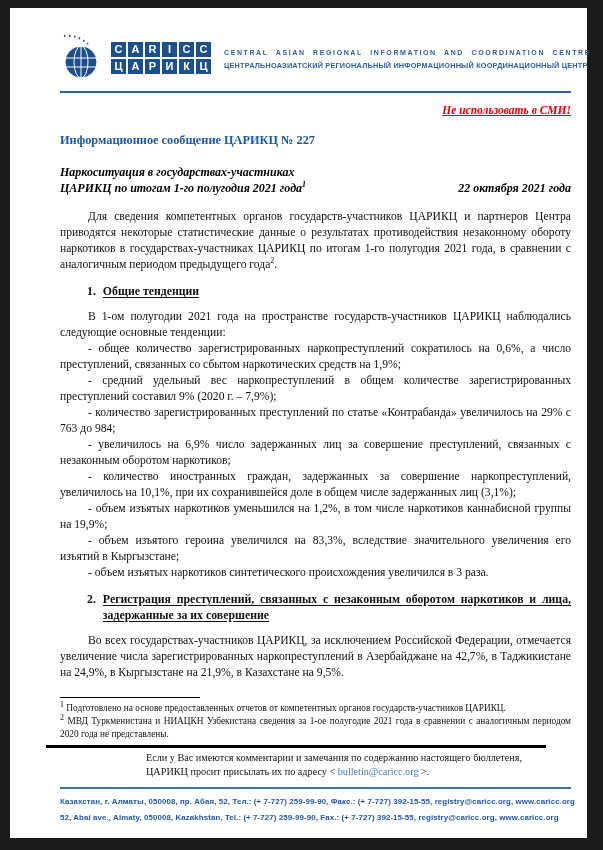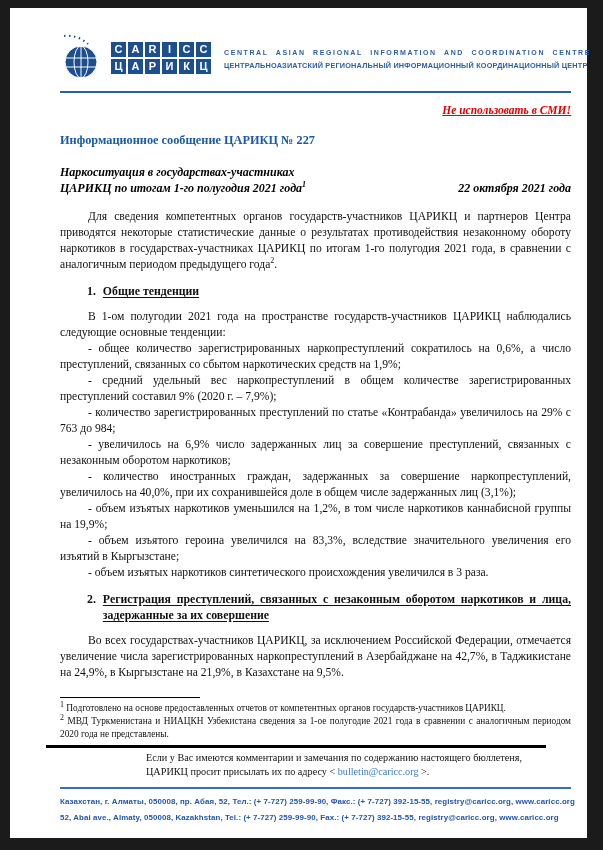--- a/index.html
+++ b/index.html
@@ -123,21 +123,21 @@
       <div class="section-head">
         <span class="section-num">1.</span>
         <span class="section-title">Общие тенденции</span>
       </div>
 
       <p class="para">В 1-ом полугодии 2021 года на пространстве государств-участников ЦАРИКЦ наблюдались следующие основные тенденции:</p>
       <p class="para">- общее количество зарегистрированных наркопреступлений сократилось на 0,6%, а число преступлений, связанных со сбытом наркотических средств на 1,9%;</p>
       <p class="para">- средний удельный вес наркопреступлений в общем количестве зарегистрированных преступлений составил 9% (2020 г. – 7,9%);</p>
       <p class="para">- количество зарегистрированных преступлений по статье «Контрабанда» увеличилось на 29% с 763 до 984;</p>
       <p class="para">- увеличилось на 6,9% число задержанных лиц за совершение преступлений, связанных с незаконным оборотом наркотиков;</p>
-      <p class="para">- количество иностранных граждан, задержанных за совершение наркопреступлений, увеличилось на 40,0%, при их сохранившейся доле в общем числе задержанных лиц (3,1%);</p>
+      <p class="para">- количество иностранных граждан, задержанных за совершение наркопреступлений, увеличилось на 10,1%, при их сохранившейся доле в общем числе задержанных лиц (3,1%);</p>
       <p class="para">- объем изъятых наркотиков уменьшился на 1,2%, в том числе наркотиков каннабисной группы на 19,9%;</p>
       <p class="para">- объем изъятого героина увеличился на 83,3%, вследствие значительного увеличения его изъятий в Кыргызстане;</p>
       <p class="para">- объем изъятых наркотиков синтетического происхождения увеличился в 3 раза.</p>
 
       <div class="section-head">
         <span class="section-num">2.</span>
         <span class="section-title">Регистрация преступлений, связанных с незаконным оборотом наркотиков и лица, задержанные за их совершение</span>
       </div>
 
       <p class="para">Во всех государствах-участников ЦАРИКЦ, за исключением Российской Федерации, отмечается увеличение числа зарегистрированных наркопреступлений в Азербайджане на 42,7%, в Таджикистане на 24,9%, в Кыргызстане на 21,9%, в Казахстане на 9,5%.</p>

